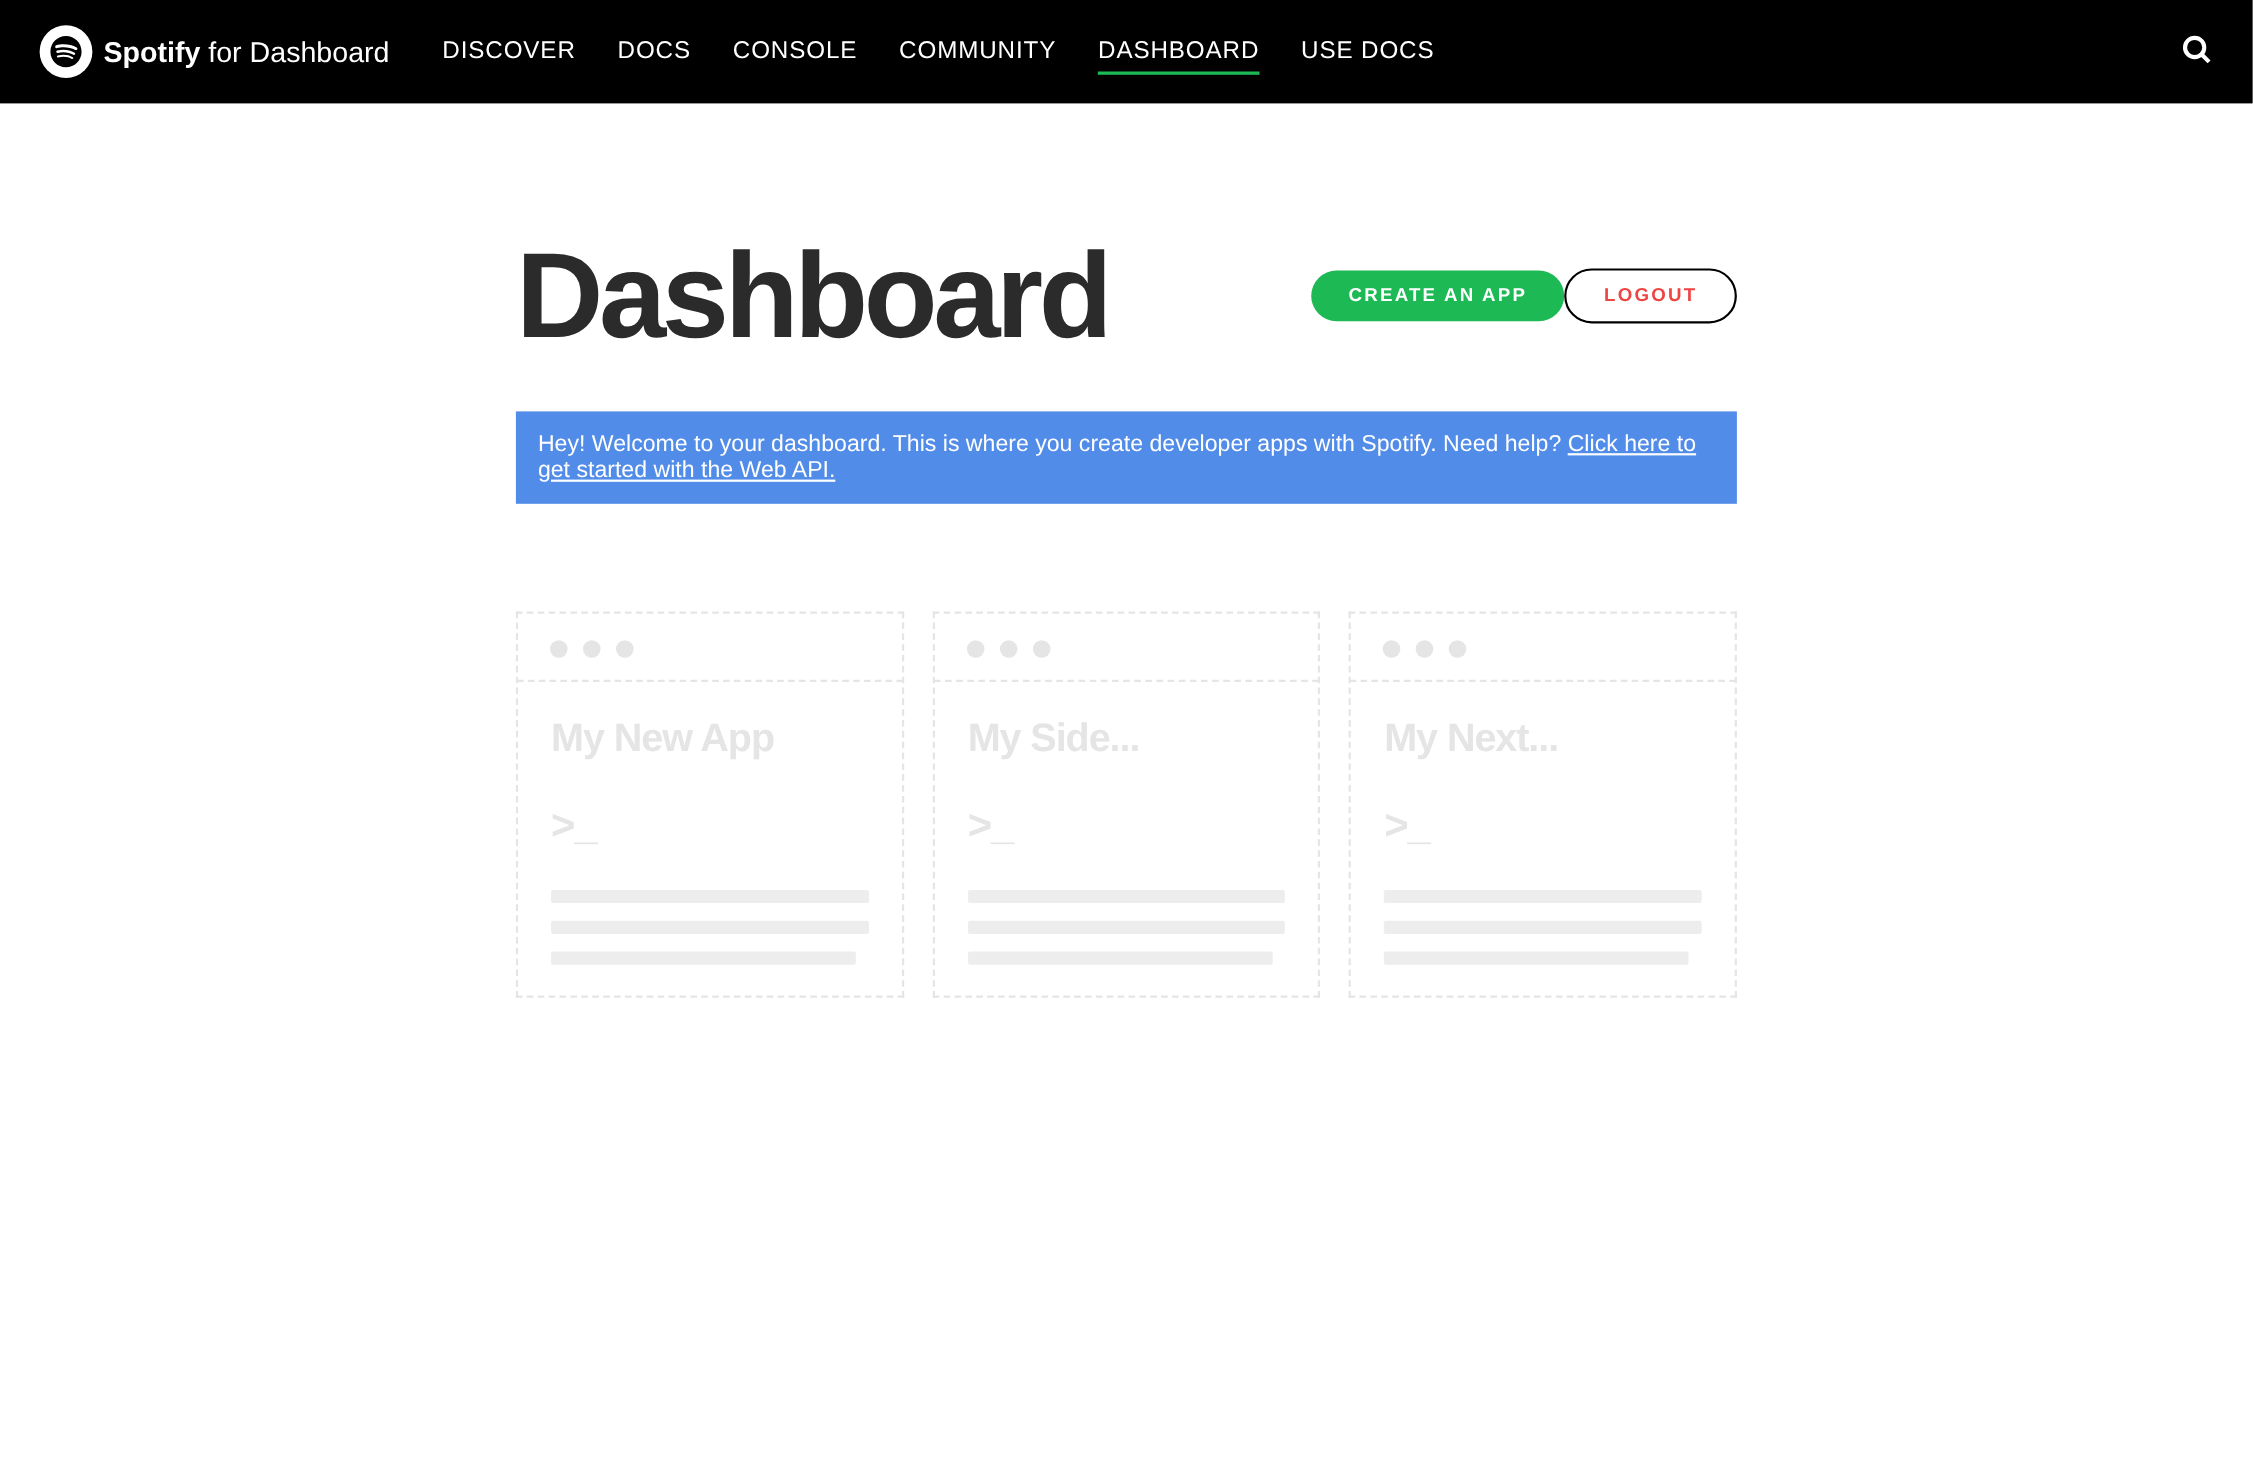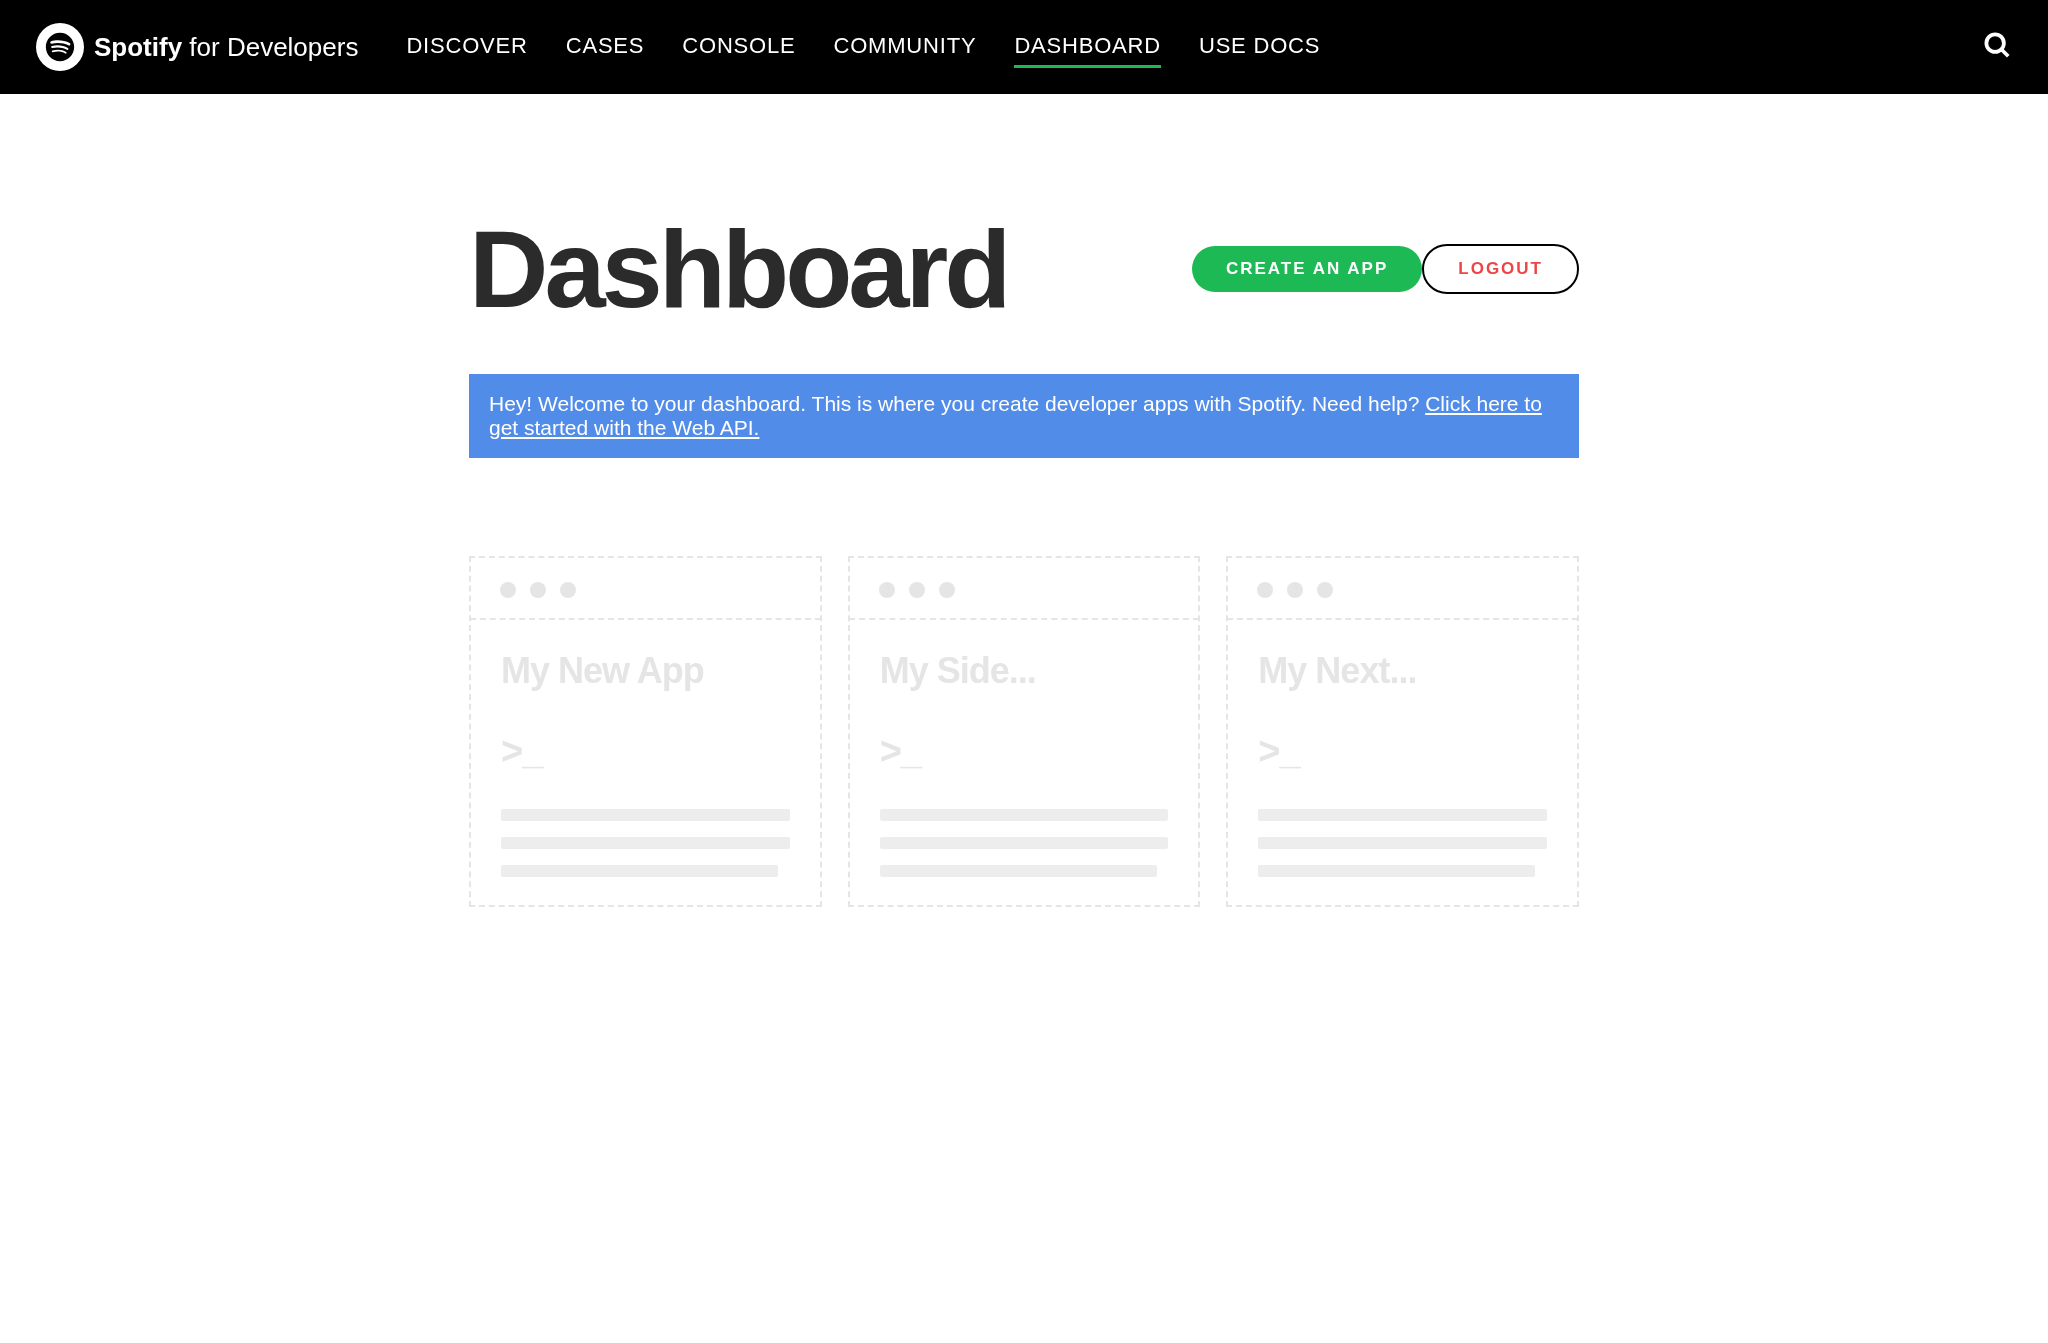--- a/index.html
+++ b/index.html
@@ -163,26 +163,26 @@
 <body>
 
 <div class="navbar">
   <div class="logo-wrap">
     <div class="spotify-logo">
       <svg width="34" height="34" viewBox="0 0 24 24">
           <path fill="#000" d="M12 2C6.48 2 2 6.48 2 12s4.48 10 10 10 10-4.48 10-10S17.52 2 12 2zm4.59 14.41c-.18.3-.57.39-.86.21-2.35-1.44-5.31-1.76-8.79-.97-.33.08-.66-.13-.74-.46-.08-.33.13-.66.46-.74 3.81-.87 7.08-.5 9.72 1.11.29.18.39.57.21.85zm1.22-2.72c-.23.37-.71.49-1.08.26-2.69-1.65-6.79-2.13-9.97-1.17-.41.12-.85-.11-.97-.52-.12-.41.11-.85.52-.97 3.63-1.1 8.15-.57 11.24 1.33.37.23.49.71.26 1.07zm.11-2.84c-3.23-1.92-8.55-2.09-11.63-1.16-.49.15-1.02-.13-1.17-.62-.15-.49.13-1.02.62-1.17 3.53-1.07 9.4-.87 13.12 1.34.44.26.59.84.32 1.28-.26.44-.84.59-1.28.33z"></path>
         </svg>
     </div>
     <div class="logo-text">
-      <span class="bold">Spotify</span><span class="light"> for Developers</span>
+      <span class="bold">Spotify</span><span class="light"> for Dashboard</span>
     </div>
   </div>
   <div class="nav-links">
     <a class="nav-link">DISCOVER</a>
-    <a class="nav-link">CASES</a>
+    <a class="nav-link">DOCS</a>
     <a class="nav-link">CONSOLE</a>
     <a class="nav-link">COMMUNITY</a>
     <a class="nav-link active">DASHBOARD</a>
     <a class="nav-link">USE DOCS</a>
   </div>
   <div class="search-icon">
     <svg width="30" height="30" viewBox="0 0 24 24" fill="none" stroke="currentColor" stroke-width="3">
         <circle cx="10.5" cy="10.5" r="7"></circle>
         <line x1="21" y1="21" x2="16" y2="16"></line>
       </svg>

